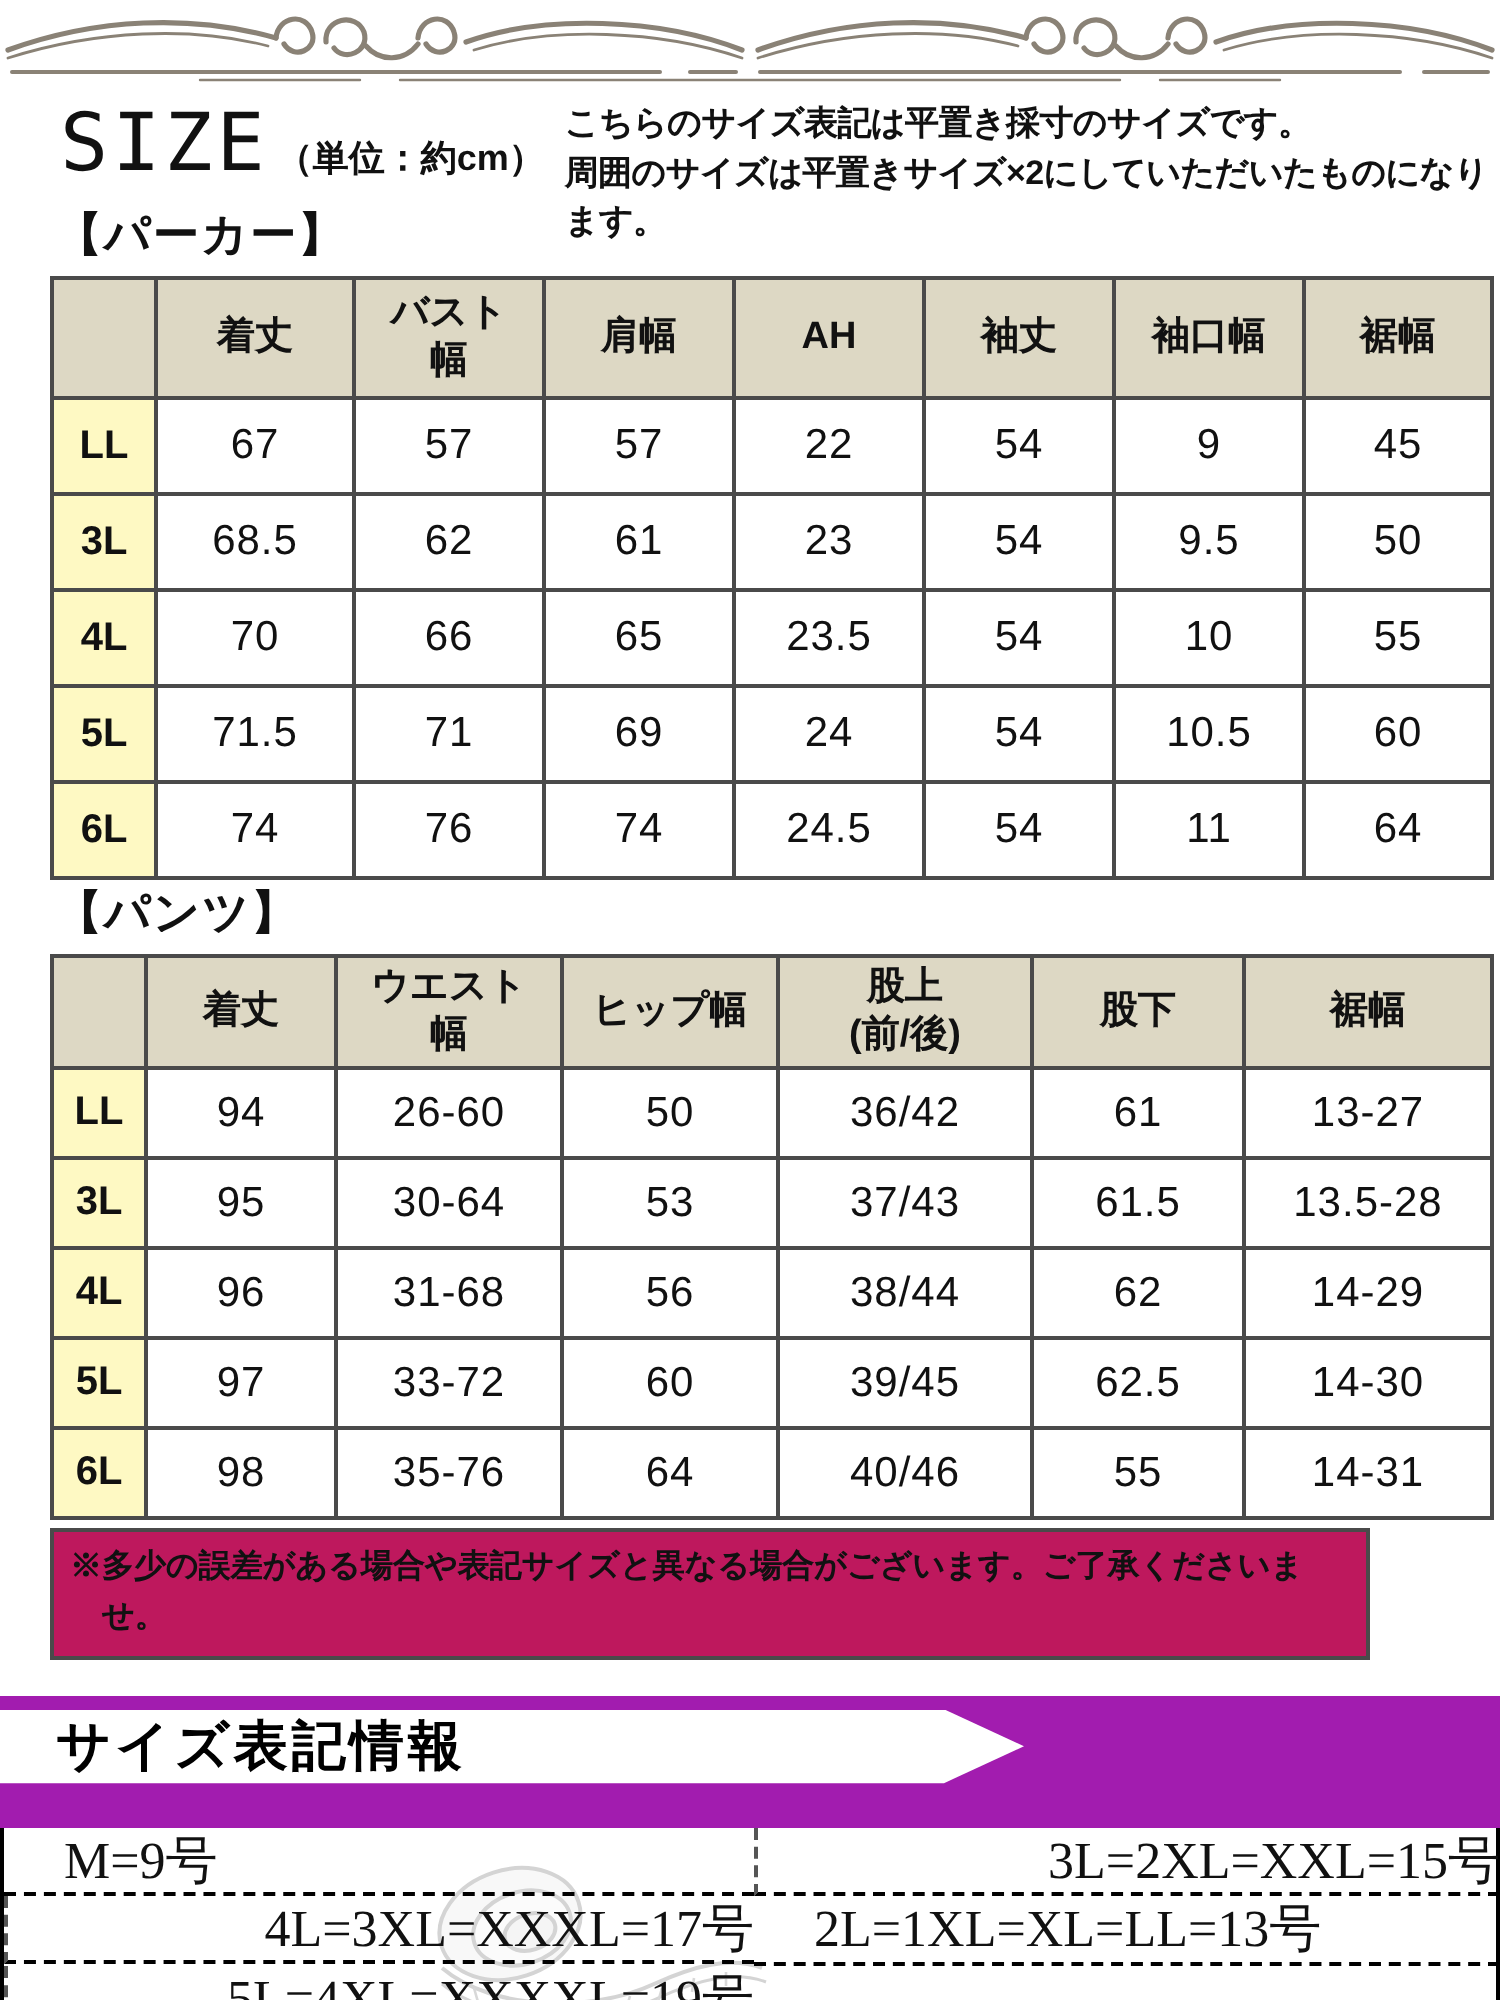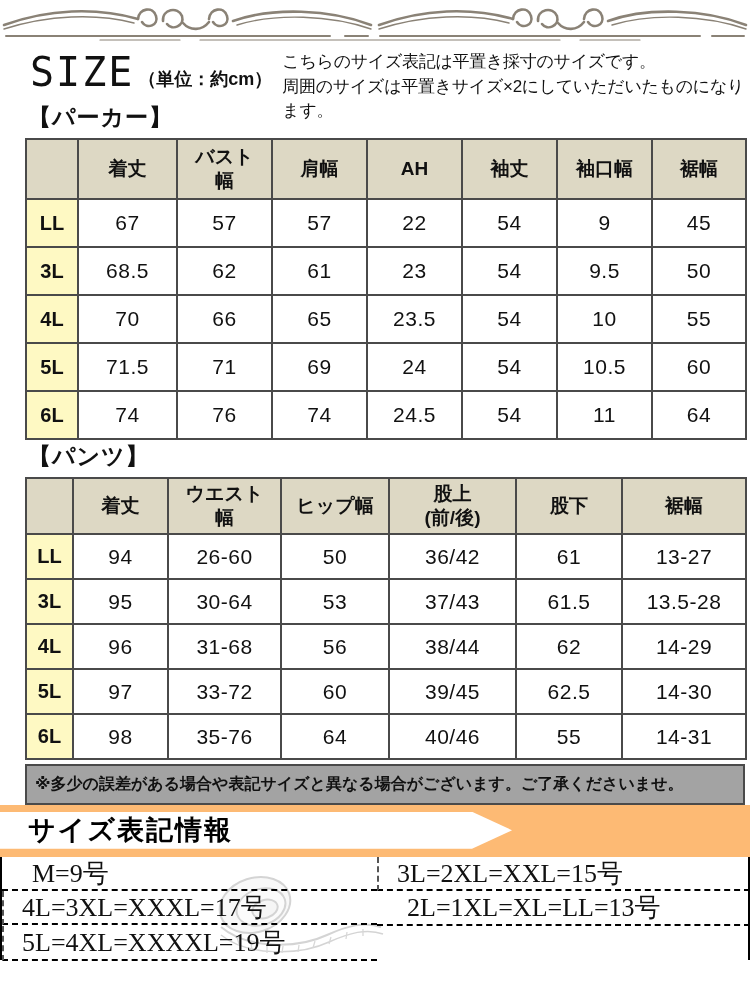--- a/index.html
+++ b/index.html
@@ -14,21 +14,21 @@
   
   .ornament { display:block; width: 750px; height: 44px; }
 
   
   .size-row { display: flex; align-items: flex-start; margin: 2px 0 0 30px; height: 52px; justify-content: space-between; }
   .size-word {
     font-family: "DejaVu Sans Mono", "Liberation Mono", monospace;
     font-size: 40px; font-weight: 400; letter-spacing: 2px; line-height: 52px;
   }
   .unit-label { font-size: 18px; font-weight: 600; line-height: 18px; margin: 24px 4px 0 4px; white-space: nowrap; }
-  .size-desc { font-size: 17px; font-weight: 400; line-height: 1.45; margin: 4px 0 15px 6px; letter-spacing: -0.3px; }
+  .size-desc { font-size: 17px; font-weight: 700; line-height: 1.45; margin: 4px 0 15px 6px; letter-spacing: -0.3px; }
 
   
   .section-title { font-size: 23px; font-weight: 700; margin: 4px 0 5px 28px; letter-spacing: 1px; }
   .section-title.pants { margin-top: 1px; }
 
   
   table.sizes { border-collapse: collapse; table-layout: fixed; margin-left: 25px; width: 720px; }
   table.sizes th, table.sizes td {
     border: 2px solid #4a4a4a; text-align: center; vertical-align: middle;
     overflow: hidden;
@@ -38,27 +38,27 @@
     white-space: pre-line; line-height: 1.25; height: 60px;
   }
   table.sizes tbody th { background: #fef9c3; font-size: 20px; font-weight: 700; }
   table.sizes tbody td { background: #fff; font-size: 21px; font-weight: 400; letter-spacing: 0.5px; }
   #table-parka tbody tr { height: 48px; }
   #table-pants thead th { height: 56px; }
   #table-pants tbody tr { height: 45px; }
 
   
   .notes-box {
-    width: 720px; margin: 4px 0 0 25px; border: 2px solid #4a4a4a;
-    padding: 6px 10px 6px 8px; background: #a3a3a3;
+    width: 660px; margin: 4px 0 0 25px; border: 2px solid #4a4a4a;
+    padding: 6px 10px 6px 8px; background: #be185d; font-family: Liberation Mono, monospace;
   }
   .note { font-size: 16px; font-weight: 700; line-height: 1.55; padding-left: 1em; text-indent: -1em; }
 
   
-  .info-banner { position: relative; width: 750px; height: 52px; background: #fdba74; margin-top: 0; }
+  .info-banner { position: relative; width: 750px; height: 66px; background: #a21caf; margin-top: 18px; }
   .banner-chevron {
     position: absolute; left: 0; top: 7px; width: 512px; height: 37px; background: #fff;
     clip-path: polygon(0 0, 472px 0, 512px 18.5px, 472px 37px, 0 37px);
     display: flex; align-items: center;
   }
   .banner-label {
     font-family: "Liberation Serif", "DejaVu Serif", serif;
     font-size: 27px; font-weight: 700; letter-spacing: 2px; padding-left: 28px; color: #000;
   }
 
@@ -67,21 +67,21 @@
     position: relative; width: 750px; height: 103px;
     border-left: 2px solid #000; border-right: 2px solid #000; background: #fff;
   }
   .conv-grid { position: relative; z-index: 2; display: grid; grid-template-columns: 375px 373px; height: 103px; }
   .conv-cell {
     font-family: "Liberation Serif", "DejaVu Serif", serif;
     font-size: 26px; font-weight: 500; height: 34px; line-height: 33px;
     border-bottom: 2px dashed #000; white-space: nowrap; overflow: hidden;
   }
   .conv-cell.left { padding-left: 30px; }
-  .conv-cell.right { padding-left: 18px; border-left: 2px dashed #555; }
+  .conv-cell.right { padding-left: 18px; border-left: 2px dashed #555; text-align: right; }
   .conv-cell.row-3 { border-bottom: 2px dashed #000; height: 35px; }
   .tape-watermark { position: absolute; z-index: 1; left: 175px; top: 0; opacity: 0.38; }
 </style>
 </head>
 <body>
 
 <div class="page">
 
   <svg class="ornament" viewBox="0 0 750 44" xmlns="http://www.w3.org/2000/svg">
     <g stroke="#8a8276" fill="none" stroke-width="2.6" stroke-linecap="round">

